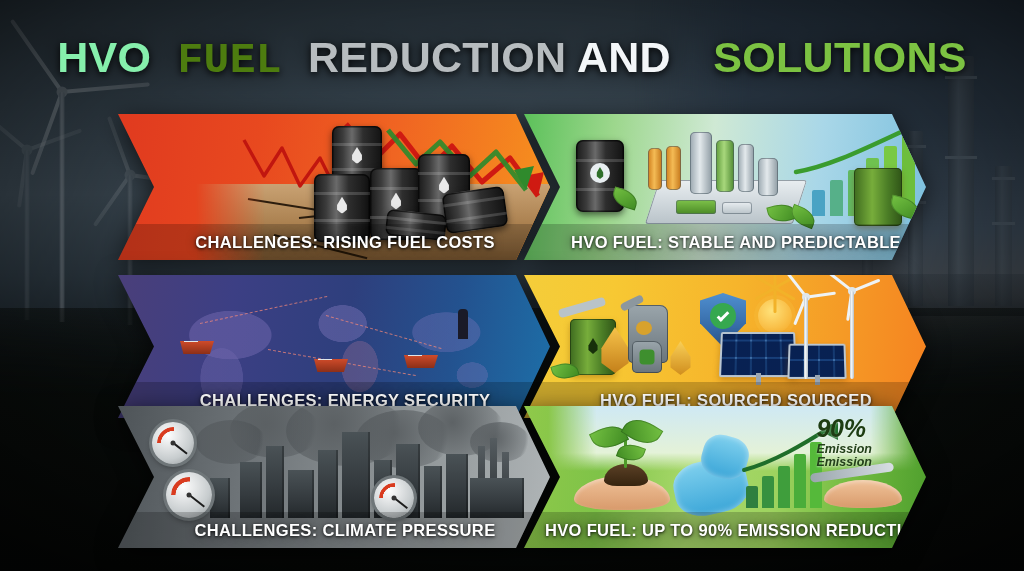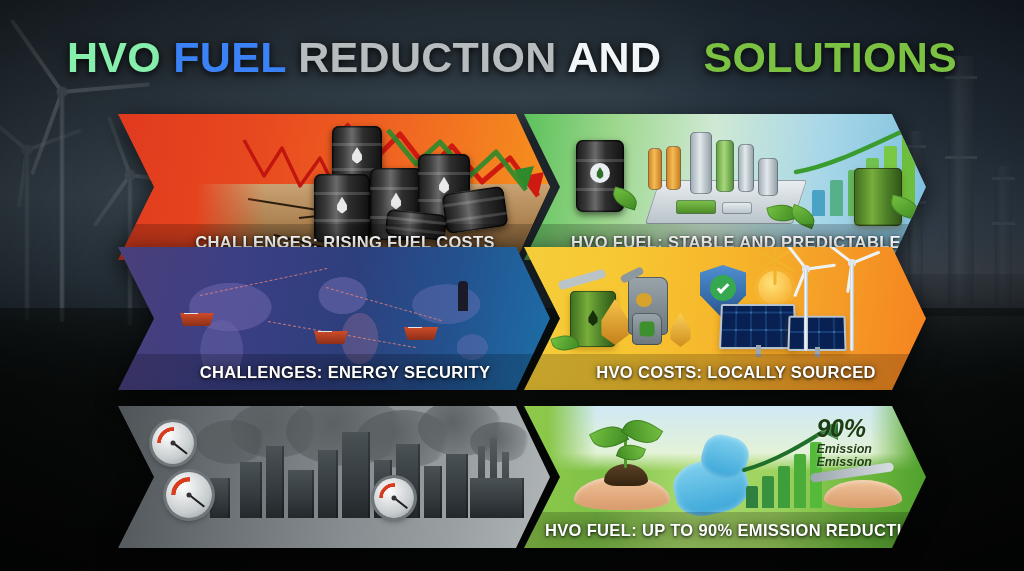--- a/index.html
+++ b/index.html
@@ -87,33 +87,33 @@
   
   .title {
     position: absolute; top: 33px; left: 0; right: 0;
     text-align: center;
     font-size: 43px; font-weight: 700; letter-spacing: .3px;
     white-space: nowrap;
     text-shadow: 0 2px 7px rgba(0,0,0,.85), 0 0 22px rgba(0,0,0,.5);
   }
   .title span { display: inline; }
   .t-hvo  { color: #86efac; }
-  .t-fuel { color: #3b82f6; }
+  .t-fuel { color: #4d7c0f; font-family: Liberation Mono, monospace; }
   .t-chal { color: #b7bcbf; }
   .t-and  { color: #f3f6f8; }
   .t-sol  { color: #7cc242; margin-left: 30px; }
 
   
   .row {
     position: absolute;
     left: 118px; width: 808px;
     filter: drop-shadow(0 5px 12px rgba(0,0,0,.65));
   }
   .r1 { top: 114px; height: 146px; }
-  .r2 { top: 247px; height: 143px; }
+  .r2 { top: 275px; height: 143px; }
   .r3 { top: 406px; height: 142px; }
 
   .panel {
     position: absolute; top: 0; height: 100%;
     overflow: hidden;
   }
   
   .panel.left {
     left: 0; width: 432px;
     clip-path: polygon(0 0, 398px 0, 432px 50%, 398px 100%, 0 100%, 36px 50%);
@@ -508,21 +508,21 @@
             <span class="m"></span>
         </div>
         <div class="wt-white" style="left:318px;top:16px;width:20px;height:88px;">
           <span class="b" style="transform:translateX(-50%) rotate(8deg);"></span>
           <span class="b" style="transform:translateX(-50%) rotate(128deg);"></span>
           <span class="b" style="transform:translateX(-50%) rotate(248deg);"></span>
           <span class="h"></span>
             <span class="m"></span>
         </div>
       </div>
-      <div class="caption dim">HVO COSTS: LOCALLY SOURCED</div>
+      <div class="caption dim">HVO FUEL: SOURCED SOURCED</div>
     </div>
   </div>
 
   <div class="row r3">
 
     <div class="panel left">
       <div class="art art-r3l">
         <div class="smoke" style="left:112px;top:-4px;width:90px;height:56px;"></div>
         <div class="smoke" style="left:168px;top:-10px;width:120px;height:70px;"></div>
         <div class="smoke" style="left:238px;top:4px;width:96px;height:58px;"></div>
@@ -552,20 +552,21 @@
           <span class="arcred"></span>
             <span class="needle"></span>
             <span class="pin"></span>
         </div>
         <div class="gauge" style="left:256px;top:72px;width:40px;height:40px;">
           <span class="arcred"></span>
             <span class="needle"></span>
             <span class="pin"></span>
         </div>
       </div>
+      <div class="caption dim">CHALLENGES: CLIMATE PRESSURE</div>
     </div>
 
     <div class="panel right">
       <div class="art art-r3r">
         <div class="sky-band"></div>
 
         <div class="hand" style="left:50px;top:70px;width:96px;height:34px;"></div>
         <div class="soil" style="left:80px;top:58px;width:44px;height:22px;"></div>
         <div class="sprout-stem" style="left:100px;top:24px;height:38px;"></div>
         <div class="leafshape" style="left:68px;top:20px;width:34px;height:22px;transform:rotate(-26deg);"></div>

